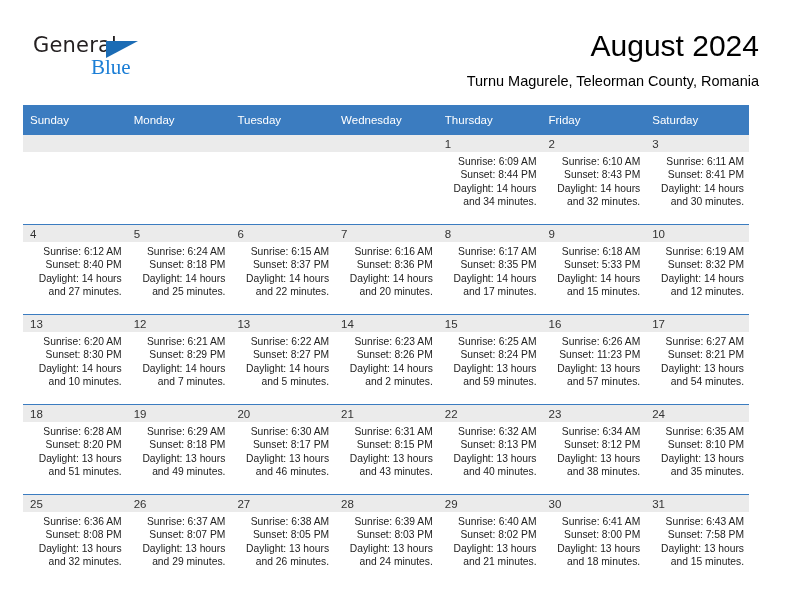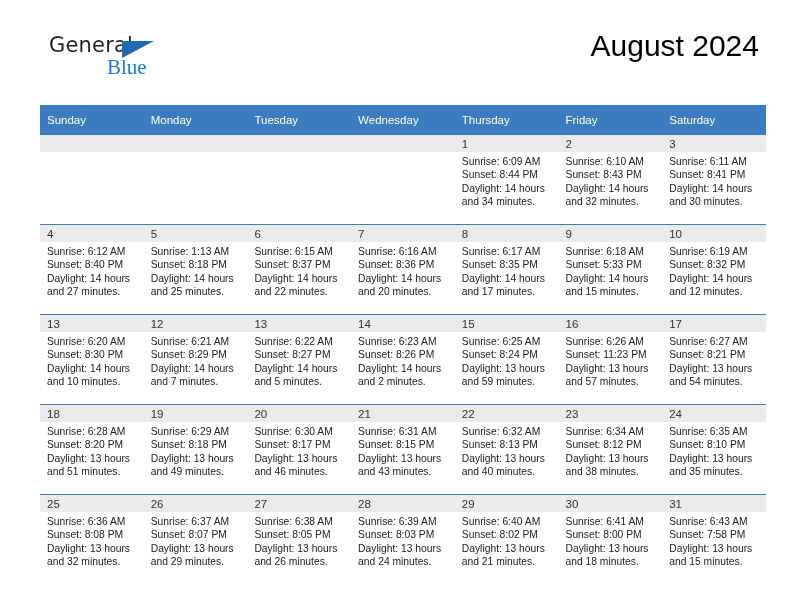--- a/index.html
+++ b/index.html
@@ -28,21 +28,20 @@
     top: 28px;
     right: 33px;
     height: 70px;
   }
   .logo {
     position: absolute;
     left: 0;
     top: 5px;
     width: 150px;
     height: 55px;
-    margin-left: 16px;
   }
   .logo-general {
     position: absolute;
     left: 0;
     top: 0;
     font-size: 21px;
     letter-spacing: 0.2px;
     color: #231f20;
     font-family: "DejaVu Sans", sans-serif;
   }
@@ -80,21 +79,21 @@
     font-size: 14.5px;
     color: #000000;
     line-height: 20px;
     margin-top: 7px;
     white-space: nowrap;
   }
 
   
   .calendar {
     position: absolute;
-    left: 40px;
+    left: 23px;
     top: 105px;
     width: 726px;
     border-collapse: collapse;
     table-layout: fixed;
   }
   .calendar th {
     background: #3b7cc0;
     color: #ffffff;
     font-size: 11.5px;
     font-weight: normal;
@@ -124,20 +123,21 @@
     box-sizing: border-box;
   }
   .cell-empty .daynum-band {
     background: #ebebeb;
   }
   .cell-body {
     padding: 3px 5px 0 7px;
     font-size: 10.3px;
     line-height: 13.3px;
     color: #222222;
+    text-align: right;
   }
   .cell-body div {
     white-space: nowrap;
   }
   .cell-body .daylight-line {
     white-space: normal;
   }
 </style>
 </head>
 <body>
@@ -145,20 +145,21 @@
 <div class="page">
 
   <div class="header">
     <div class="logo">
       <span class="logo-general">General</span>
       <span class="logo-triangle"></span>
       <span class="logo-blue">Blue</span>
     </div>
     <div class="title-block">
       <div class="cal-title">August 2024</div>
+      <div class="cal-subtitle">Turnu Magurele, Teleorman County, Romania</div>
     </div>
   </div>
 
   <table class="calendar">
     <thead>
       <tr>
         <th>Sunday</th>
         <th>Monday</th>
         <th>Tuesday</th>
         <th>Wednesday</th>
@@ -228,21 +229,21 @@
                 <div>Sunrise: 6:12 AM</div>
                 <div>Sunset: 8:40 PM</div>
                 <div class="daylight-line">Daylight: 14 hours and 27 minutes.</div>
               </div>
             </div>
           </td>
           <td>
             <div class="cell-inner">
               <div class="daynum-band">5</div>
               <div class="cell-body">
-                <div>Sunrise: 1:13 AM</div>
+                <div>Sunrise: 6:24 AM</div>
                 <div>Sunset: 8:18 PM</div>
                 <div class="daylight-line">Daylight: 14 hours and 25 minutes.</div>
               </div>
             </div>
           </td>
           <td>
             <div class="cell-inner">
               <div class="daynum-band">6</div>
               <div class="cell-body">
                 <div>Sunrise: 6:15 AM</div>

